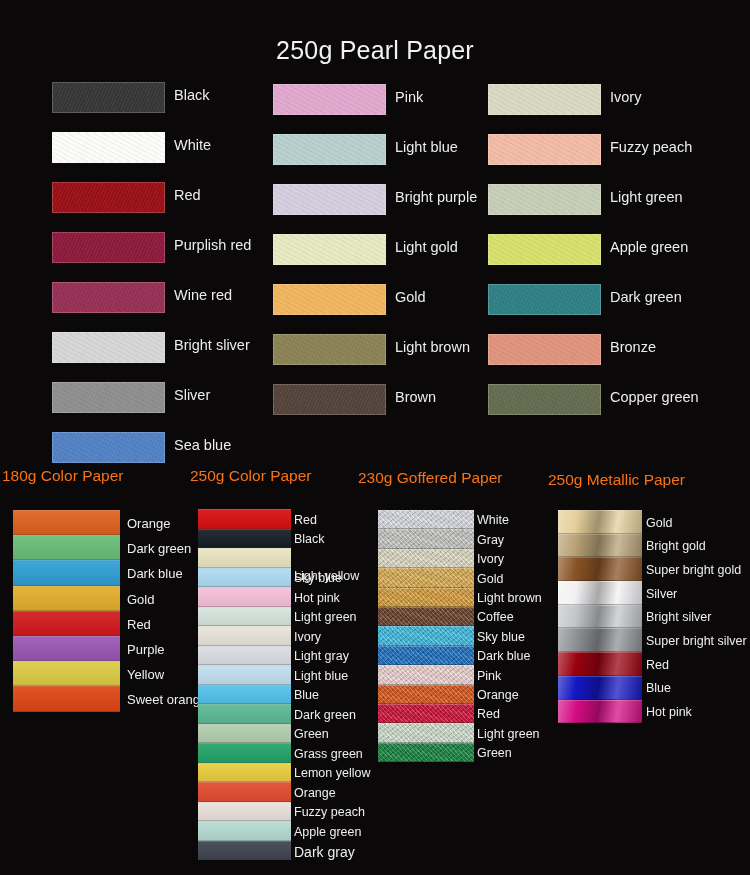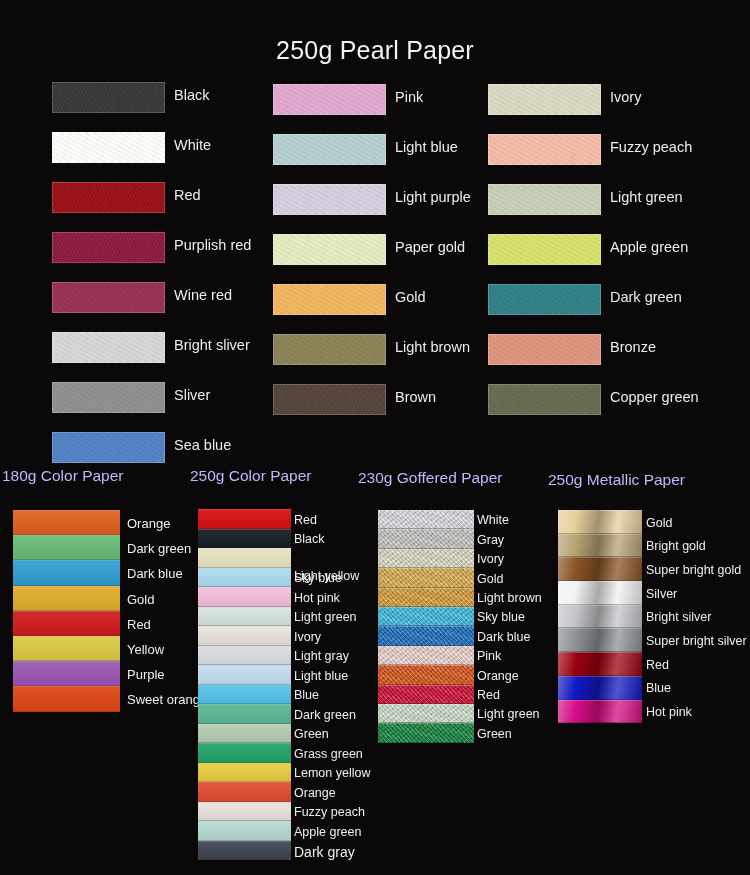--- a/index.html
+++ b/index.html
@@ -25,21 +25,21 @@
     width: 113px; height: 31px;
     border: 1px solid rgba(255,255,255,0.18);
   }
   .pearl-lb {
     position: absolute; left: 122px; top: 5px;
     color: #ededed; font-size: 14.5px; white-space: nowrap;
   }
 
   
   .sec-head {
-    position: absolute; color: #c4b5fd;
+    position: absolute; color: #f97316;
     font-size: 15.5px; white-space: nowrap;
   }
   .stack { position: absolute; }
   .stk-row { position: relative; }
   .stk-sw {
     position: absolute; left: 0; top: 0; height: 100%;
     border-top: 1px solid rgba(255,255,255,0.22);
     border-bottom: 1px solid rgba(0,0,0,0.25);
   }
   .stk-lb {
@@ -103,25 +103,25 @@
       <div class="pearl-row" style="top: 0px;">
         <div class="pearl-sw tex-pearl" style="background-color: rgb(224, 168, 205);"></div>
         <div class="pearl-lb">Pink</div>
       </div>
       <div class="pearl-row" style="top: 50px;">
         <div class="pearl-sw tex-pearl" style="background-color: rgb(183, 207, 207);"></div>
         <div class="pearl-lb">Light blue</div>
       </div>
       <div class="pearl-row" style="top: 100px;">
         <div class="pearl-sw tex-pearl" style="background-color: rgb(212, 206, 222);"></div>
-        <div class="pearl-lb">Light purple</div>
+        <div class="pearl-lb">Bright purple</div>
       </div>
       <div class="pearl-row" style="top: 150px;">
         <div class="pearl-sw tex-pearl" style="background-color: rgb(230, 234, 192);"></div>
-        <div class="pearl-lb">Paper gold</div>
+        <div class="pearl-lb">Light gold</div>
       </div>
       <div class="pearl-row" style="top: 200px;">
         <div class="pearl-sw tex-pearl" style="background-color: rgb(240, 181, 94);"></div>
         <div class="pearl-lb">Gold</div>
       </div>
       <div class="pearl-row" style="top: 250px;">
         <div class="pearl-sw tex-pearl" style="background-color: rgb(138, 130, 84);"></div>
         <div class="pearl-lb">Light brown</div>
       </div>
       <div class="pearl-row" style="top: 300px;">
@@ -180,26 +180,26 @@
       </div>
       <div class="stk-row" style="height: 25.2px; width: 234px;">
         <div class="stk-sw tex-flat" style="width: 107px; background-color: rgb(225, 174, 42);"></div>
         <div class="stk-lb" style="left: 114px; font-size: 13px; top: 7.1px;">Gold</div>
       </div>
       <div class="stk-row" style="height: 25.2px; width: 234px;">
         <div class="stk-sw tex-flat" style="width: 107px; background-color: rgb(210, 25, 30);"></div>
         <div class="stk-lb" style="left: 114px; font-size: 13px; top: 7.1px;">Red</div>
       </div>
       <div class="stk-row" style="height: 25.2px; width: 234px;">
+        <div class="stk-sw tex-flat" style="width: 107px; background-color: rgb(155, 86, 180);"></div>
+        <div class="stk-lb" style="left: 114px; font-size: 13px; top: 7.1px;">Purple</div>
+      </div>
+      <div class="stk-row" style="height: 25.2px; width: 234px;">
         <div class="stk-sw tex-flat" style="width: 107px; background-color: rgb(221, 203, 68);"></div>
         <div class="stk-lb" style="left: 114px; font-size: 13px; top: 7.1px;">Yellow</div>
-      </div>
-      <div class="stk-row" style="height: 25.2px; width: 234px;">
-        <div class="stk-sw tex-flat" style="width: 107px; background-color: rgb(155, 86, 180);"></div>
-        <div class="stk-lb" style="left: 114px; font-size: 13px; top: 7.1px;">Purple</div>
       </div>
       <div class="stk-row" style="height: 25.2px; width: 234px;">
         <div class="stk-sw tex-flat" style="width: 107px; background-color: rgb(223, 69, 19);"></div>
         <div class="stk-lb" style="left: 114px; font-size: 13px; top: 7.1px;">Sweet orange</div>
       </div>
     </div>
   <div class="stack" id="stack1" style="left:198px; top:483px;">
       <div class="stk-row" style="height: 19.5px; width: 216px;">
         <div class="stk-sw tex-flat" style="width: 93px; background-color: rgb(216, 15, 16);"></div>
         <div class="stk-lb" style="left: 96px; font-size: 12.5px; top: 4.5px;">Red</div>
@@ -288,20 +288,24 @@
       </div>
       <div class="stk-row" style="height: 19.4px; width: 219px;">
         <div class="stk-sw tex-goff" style="width: 96px; background-color: rgb(219, 174, 82);"></div>
         <div class="stk-lb" style="left: 99px; font-size: 12.5px; top: 4.45px;">Gold</div>
       </div>
       <div class="stk-row" style="height: 19.4px; width: 219px;">
         <div class="stk-sw tex-goff" style="width: 96px; background-color: rgb(215, 158, 60);"></div>
         <div class="stk-lb" style="left: 99px; font-size: 12.5px; top: 4.45px;">Light brown</div>
       </div>
       <div class="stk-row" style="height: 19.4px; width: 219px;">
+        <div class="stk-sw tex-goff" style="width: 96px; background-color: rgb(107, 64, 42);"></div>
+        <div class="stk-lb" style="left: 99px; font-size: 12.5px; top: 4.45px;">Coffee</div>
+      </div>
+      <div class="stk-row" style="height: 19.4px; width: 219px;">
         <div class="stk-sw tex-goff" style="width: 96px; background-color: rgb(63, 189, 226);"></div>
         <div class="stk-lb" style="left: 99px; font-size: 12.5px; top: 4.45px;">Sky blue</div>
       </div>
       <div class="stk-row" style="height: 19.4px; width: 219px;">
         <div class="stk-sw tex-goff" style="width: 96px; background-color: rgb(27, 111, 192);"></div>
         <div class="stk-lb" style="left: 99px; font-size: 12.5px; top: 4.45px;">Dark blue</div>
       </div>
       <div class="stk-row" style="height: 19.4px; width: 219px;">
         <div class="stk-sw tex-goff" style="width: 96px; background-color: rgb(239, 213, 211);"></div>
         <div class="stk-lb" style="left: 99px; font-size: 12.5px; top: 4.45px;">Pink</div>

